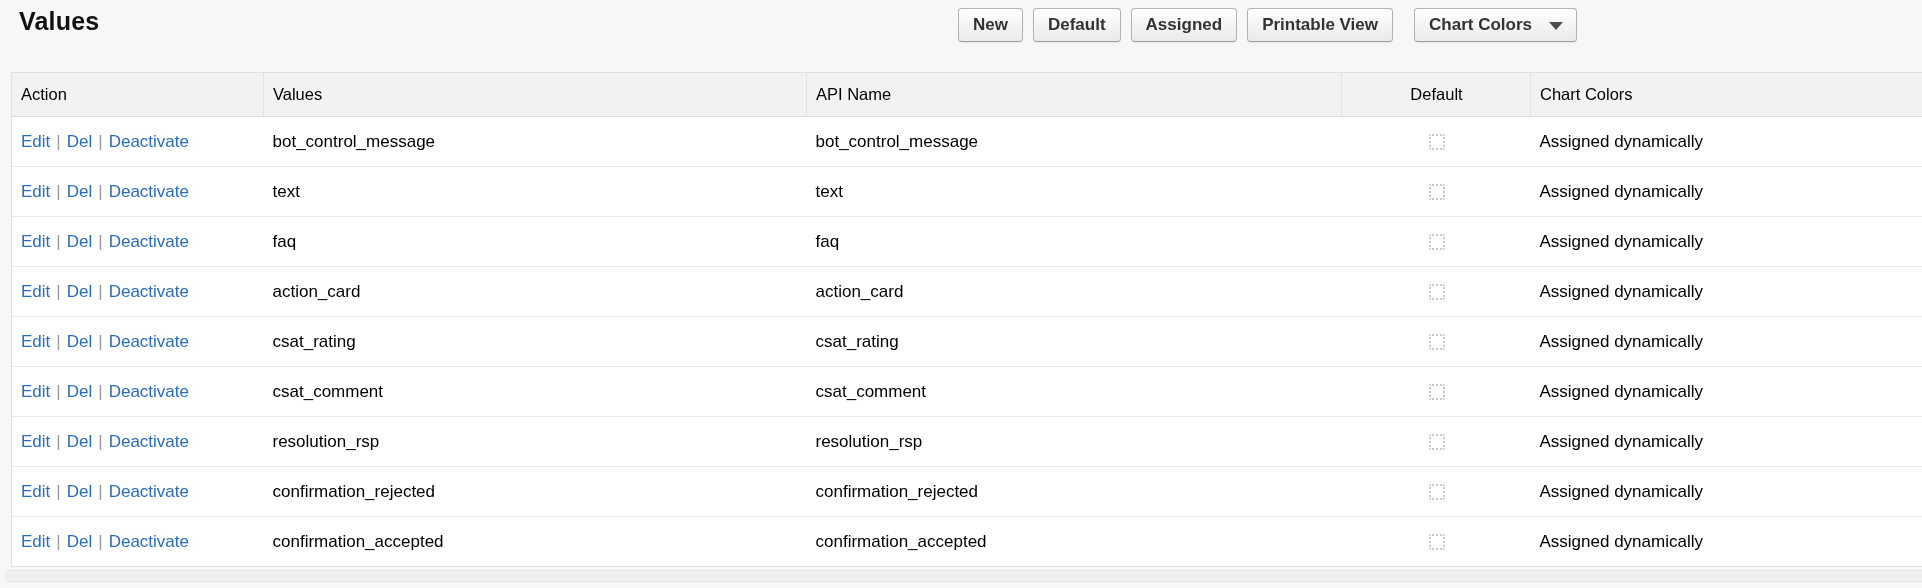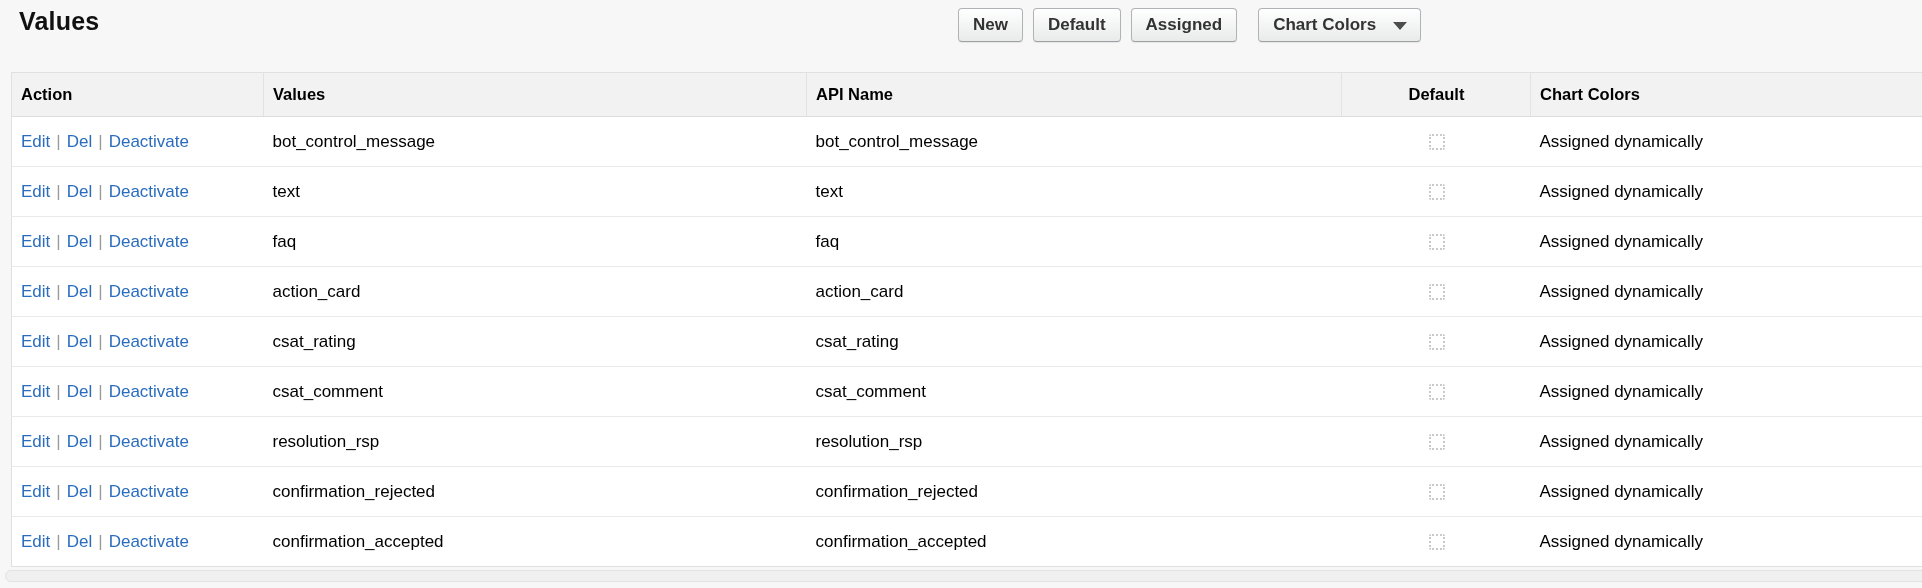--- a/index.html
+++ b/index.html
@@ -50,21 +50,21 @@
     position: absolute; left: 11px; top: 72px;
     width: 1911px;
     border-collapse: collapse;
     table-layout: fixed;
     background: #ffffff;
     border: 1px solid #e0e0e0;
   }
   .values-table thead th {
     height: 44px;
     background: #f2f2f2;
-    font-size: 16.5px; font-weight: bold; color: #000;
+    font-size: 16.5px; font-weight: normal; color: #000;
     text-align: left;
     padding: 0 8px 0 9px;
     border-right: 1px solid #e2e2e2;
     border-bottom: 1px solid #ddd;
     vertical-align: middle;
   }
   .values-table thead th:last-child { border-right: none; }
   .values-table thead th.center { text-align: center; margin-top: 12px; }
   .values-table tbody td {
     height: 50px;
@@ -102,20 +102,21 @@
 </style>
 </head>
 <body>
 
 <div class="page-title">Values</div>
 
 <div class="toolbar">
   <button class="btn">New</button>
   <button class="btn">Default</button>
   <button class="btn">Assigned</button>
+  <button class="btn">Printable View</button>
   <button class="btn dropdown">
     <span>Chart Colors</span>
     <span class="caret"></span>
   </button>
 </div>
 
 <table class="values-table">
   <colgroup>
     <col style="width:252px">
     <col style="width:543px">

